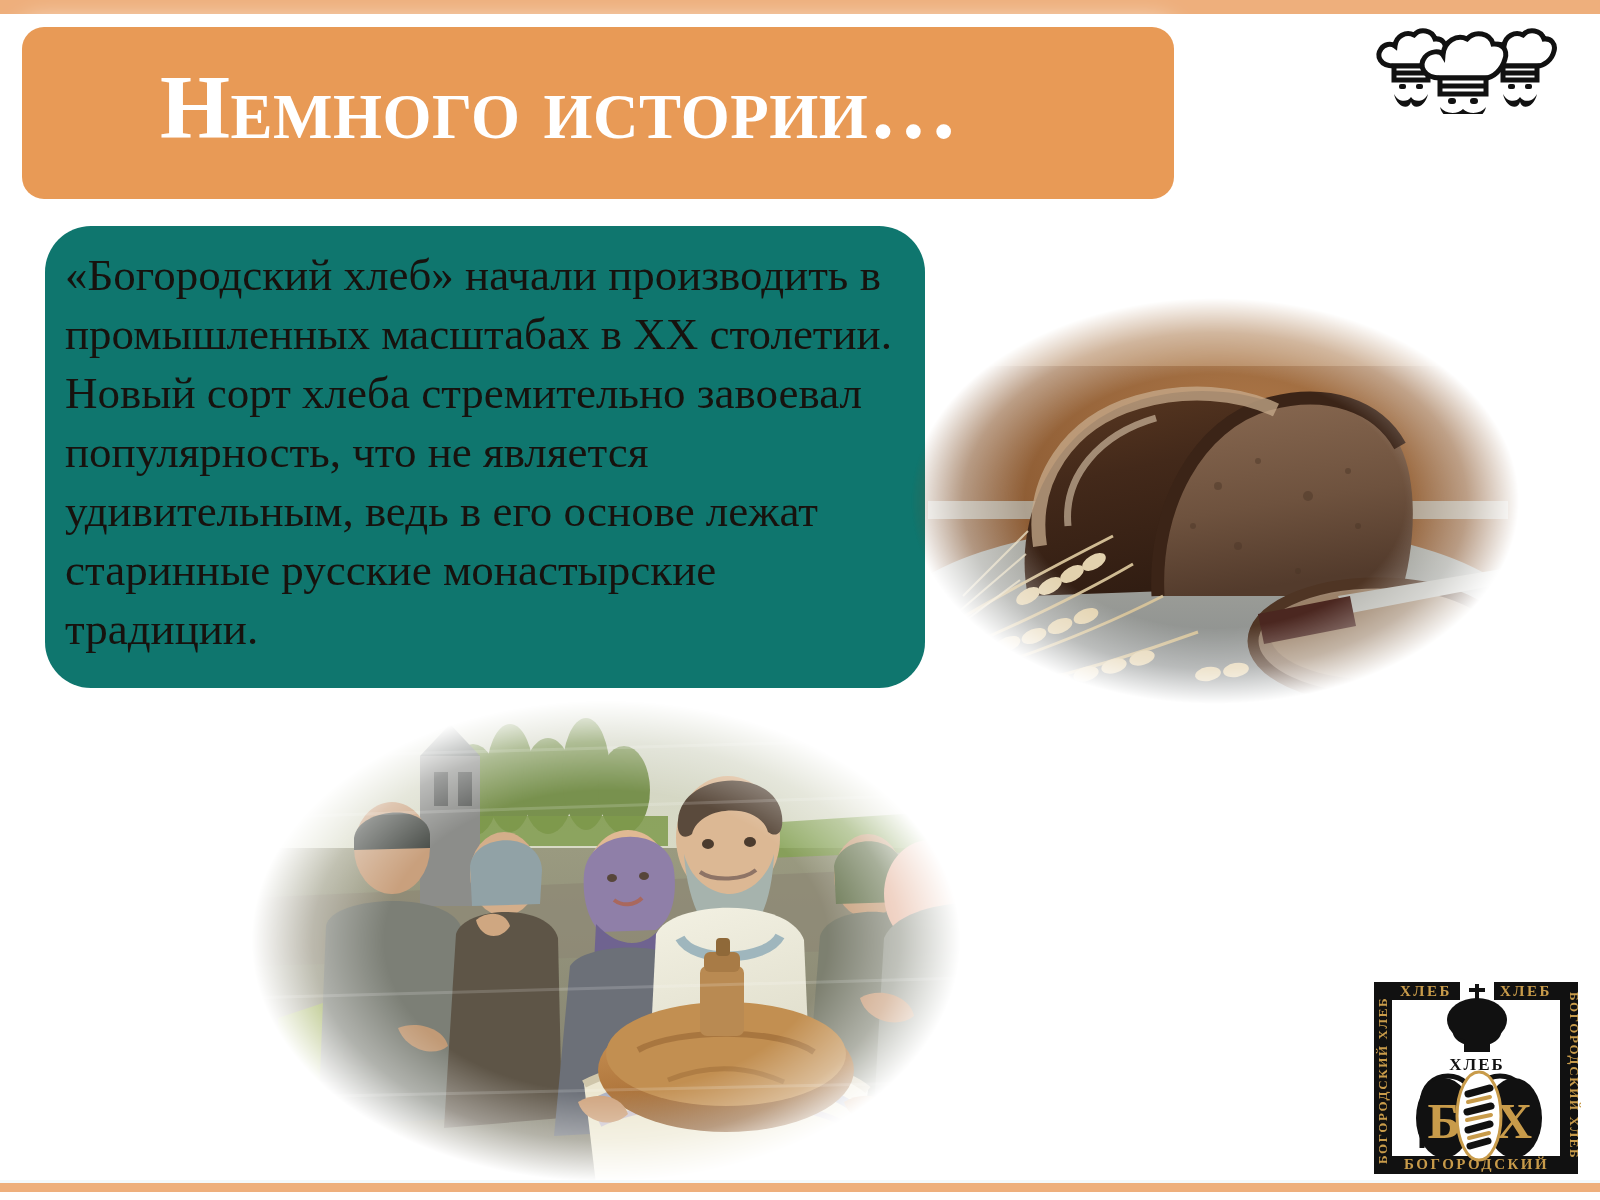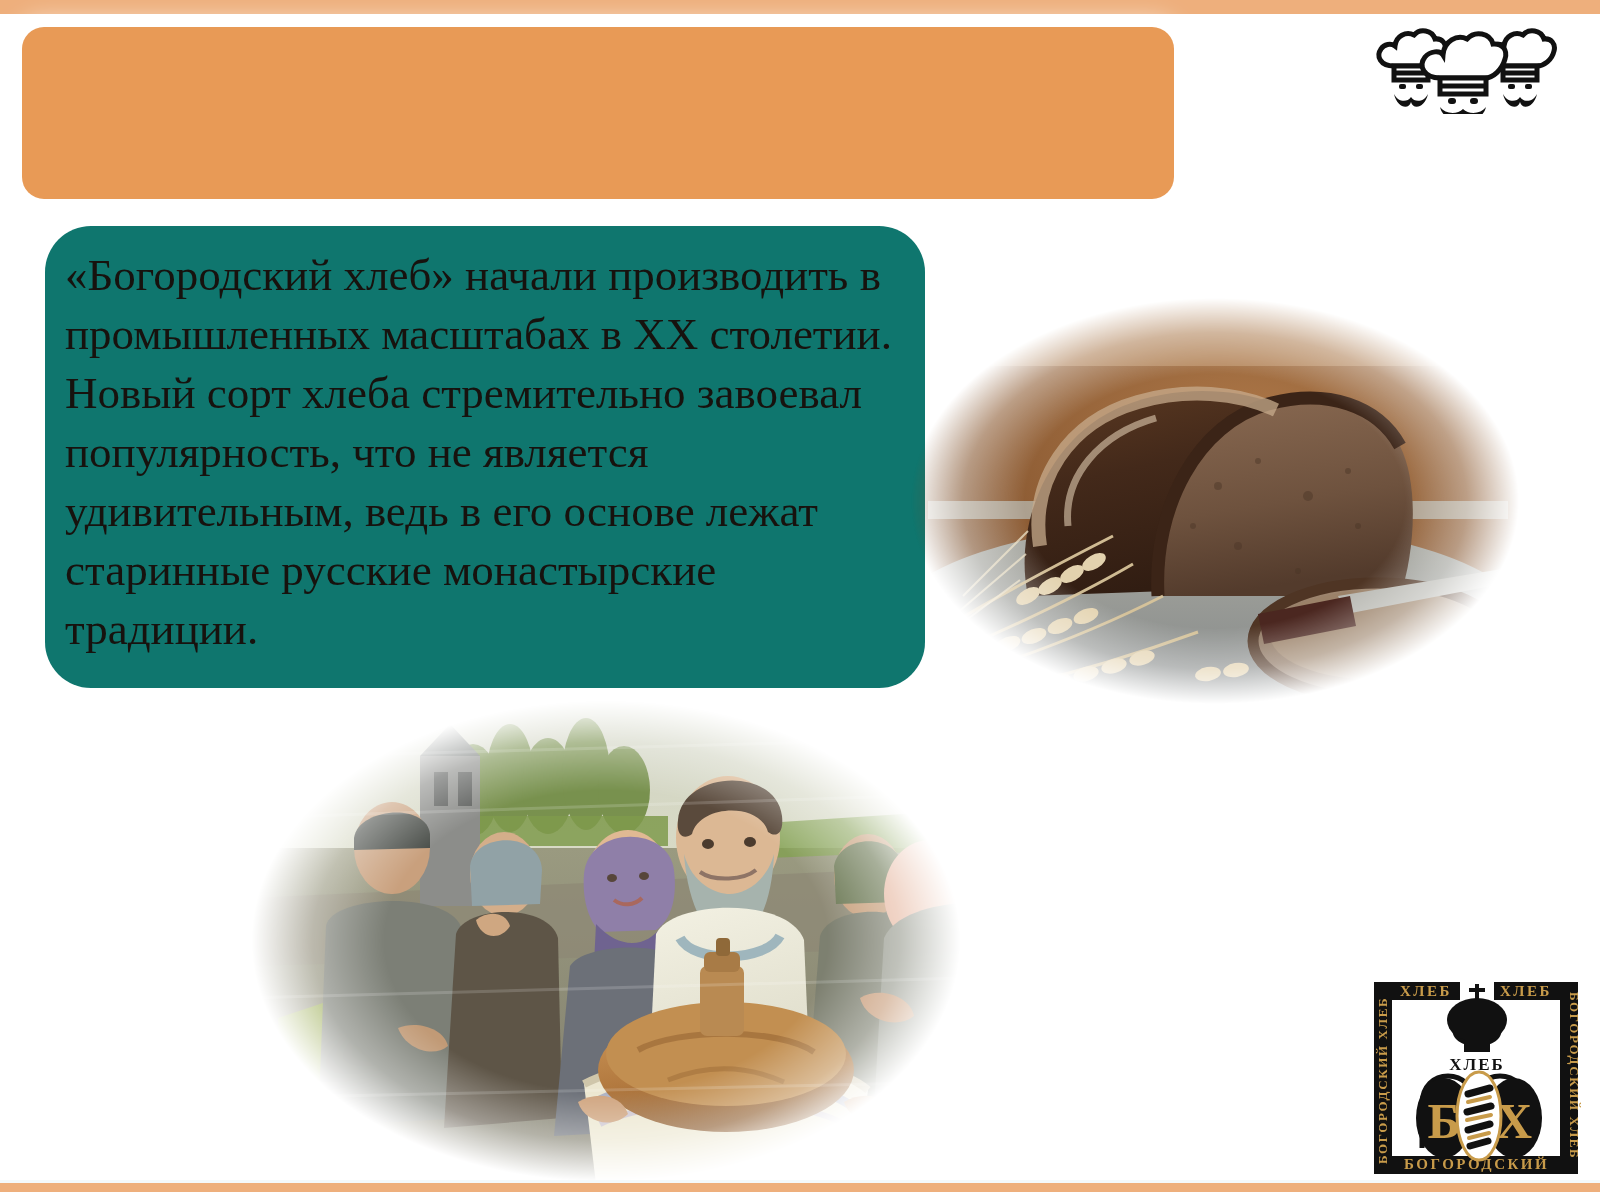--- a/index.html
+++ b/index.html
@@ -128,20 +128,21 @@
   .logo svg { display: block; width: 100%; height: 100%; }
 </style>
 </head>
 <body>
 
 <div class="slide">
 
   <div class="strip-top"></div>
 
   <div class="title-band"></div>
+  <div class="title-text">Немного истории…</div>
 
   <div class="chef-hats">
     <svg viewBox="0 0 186 92" xmlns="http://www.w3.org/2000/svg">
       <g fill="none" stroke="#111111" stroke-width="5">
 
         <path d="M22 44 C8 44 4 34 9 27 C12 22 19 21 23 24 C24 14 34 9 42 13 C48 6 60 8 63 17 C70 16 75 22 73 29 C71 38 63 44 56 44 Z" fill="#ffffff"></path>
         <rect x="22" y="44" width="34" height="14" fill="#ffffff"></rect>
         <line x1="22" y1="51" x2="56" y2="51"></line>
 
         <path d="M131 44 C117 44 113 34 118 27 C121 22 128 21 132 24 C133 14 143 9 151 13 C157 6 169 8 172 17 C179 16 184 22 182 29 C180 38 172 44 165 44 Z" fill="#ffffff"></path>

